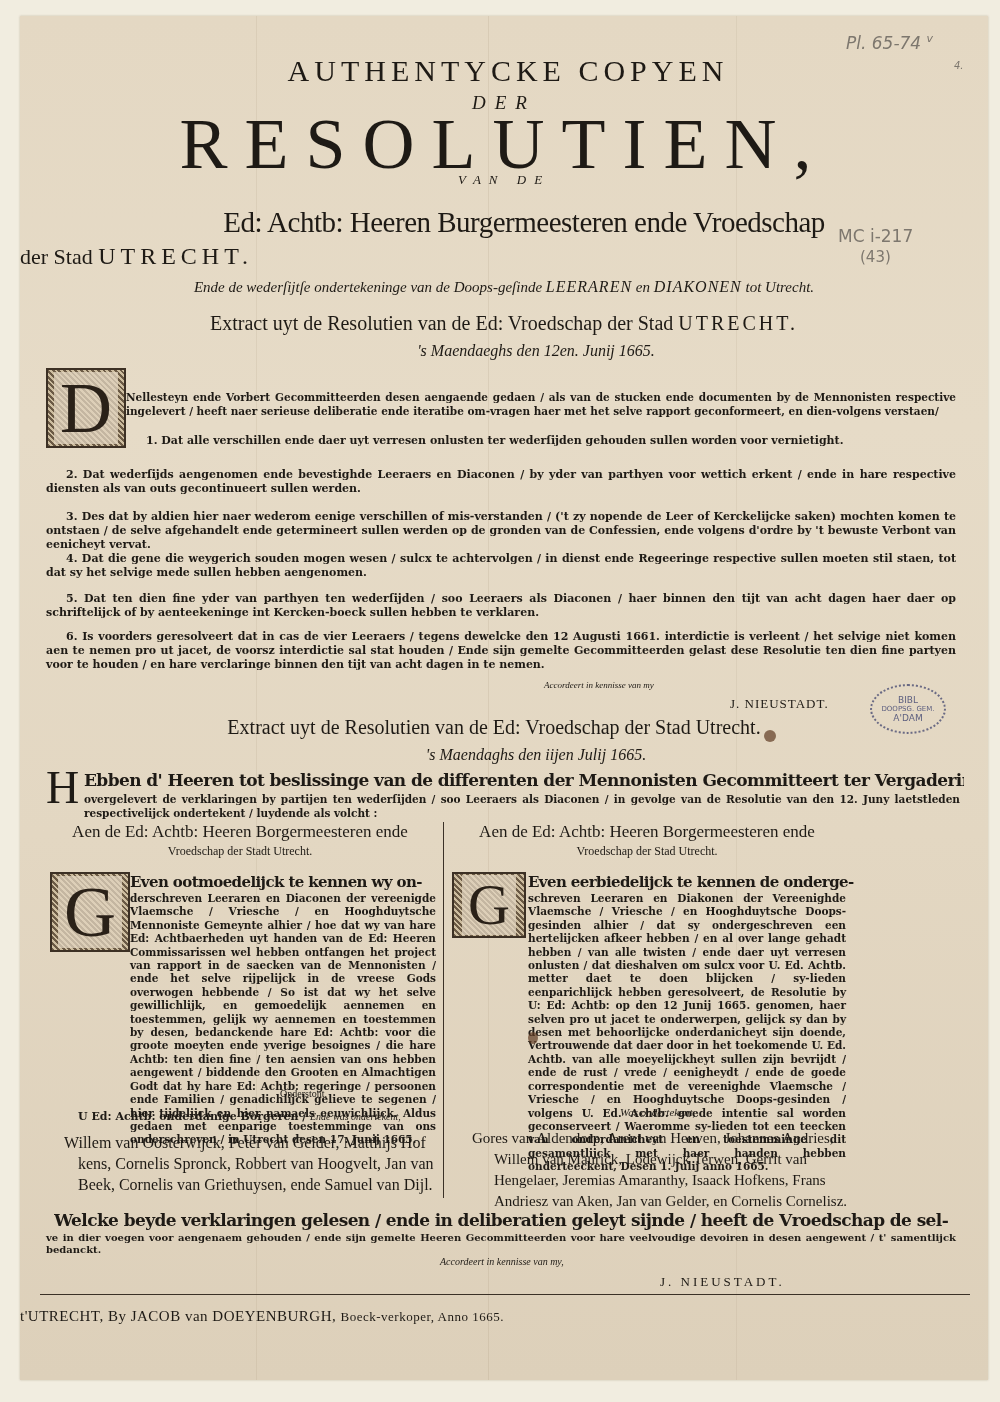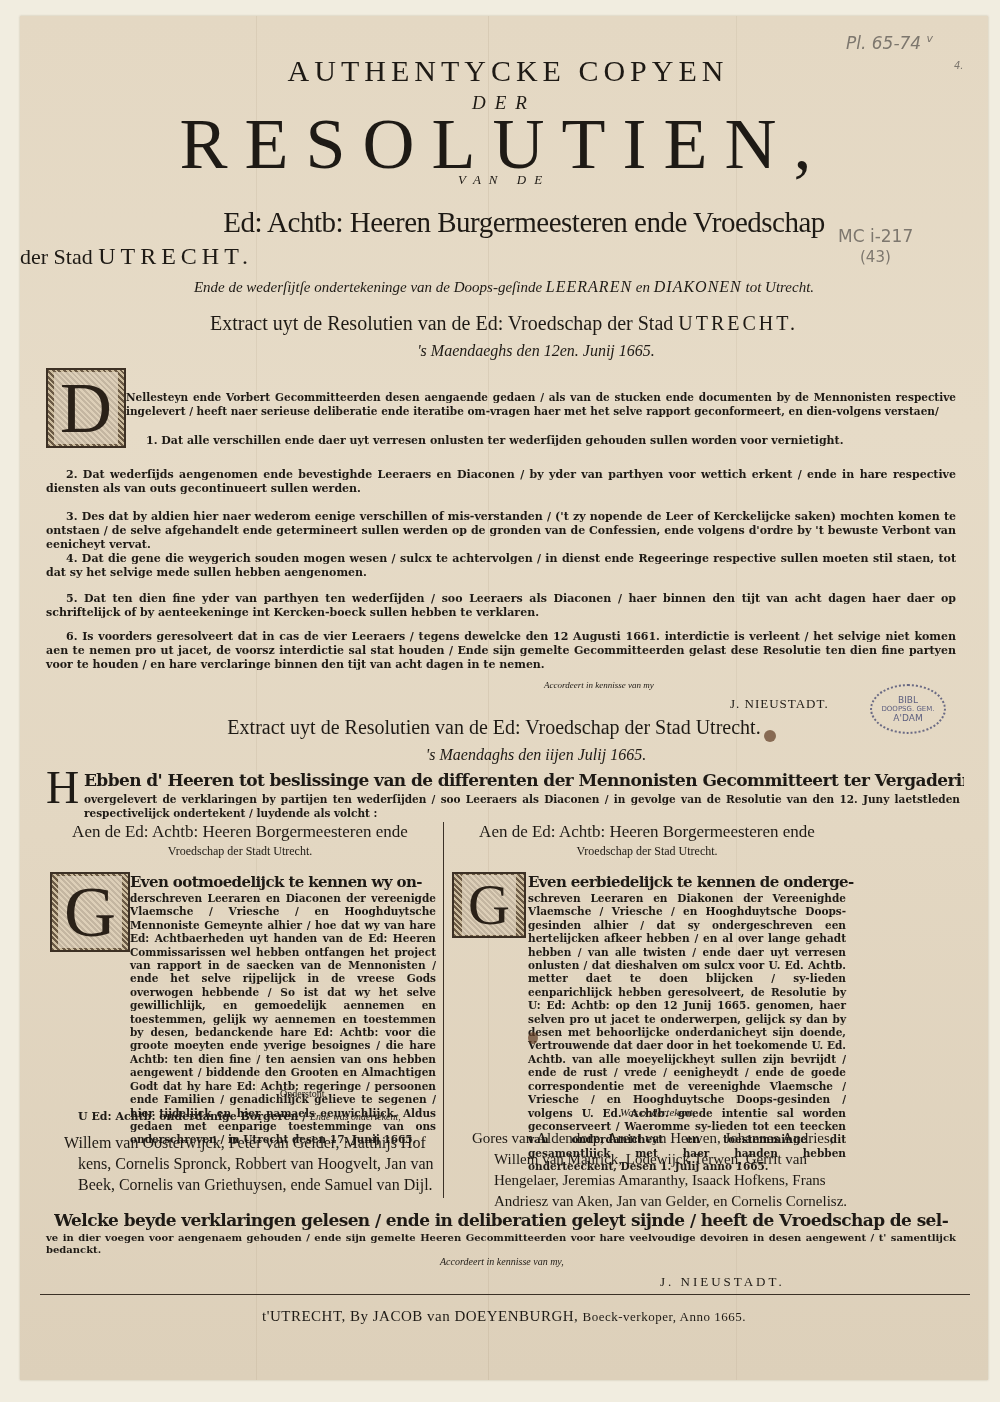--- a/index.html
+++ b/index.html
@@ -180,17 +180,17 @@
   <div class="abs italic" style="left:600px; top:1090px; font-size:11px;">Was ondertekent,</div>
   <div class="abs names" style="left:452px; top:1112px; width:378px; padding-left:22px; text-indent:-22px; font-size:15px;">Gores van Aldendorp, Arent van Heuven, Johannes Andries, Willem van Maurick, Lodewijck Terwen, Gerrit van Hengelaer, Jeremias Amaranthy, Isaack Hofkens, Frans Andriesz van Aken, Jan van Gelder, en Cornelis Cornelisz.</div>
 
   <div class="abs lead" style="left:34px; top:1194px; width:910px; white-space:nowrap; overflow:hidden;">Welcke beyde verklaringen gelesen / ende in deliberatien geleyt sijnde / heeft de Vroedschap de sel-</div>
   <div class="abs body-text bl" style="left:26px; top:1216px; width:910px; font-size:10px; line-height:12px;">ve in dier voegen voor aengenaem gehouden / ende sijn gemelte Heeren Gecommitteerden voor hare veelvoudige devoiren in desen aengewent / t' samentlijck bedanckt.</div>
   <div class="abs italic" style="left:420px; top:1240px; font-size:10px;">Accordeert in kennisse van my,</div>
   <div class="abs sig" style="left:640px; top:1258px; letter-spacing:3px;">J. NIEUSTADT.</div>
 
   <div class="rule"></div>
 
-  <div class="abs" style="left:0; width:968px; top:1292px; text-align:center; font-size:15px; letter-spacing:0.5px;">
+  <div class="abs" style="left:0; width:968px; top:1292px; font-size:15px; letter-spacing:0.5px;">
     <span>t'UTRECHT, By JACOB van DOEYENBURGH,</span>
     <span style="font-size:13px;">Boeck-verkoper, Anno 1665.</span>
   </div>
 </div>
 
 </body></html>

